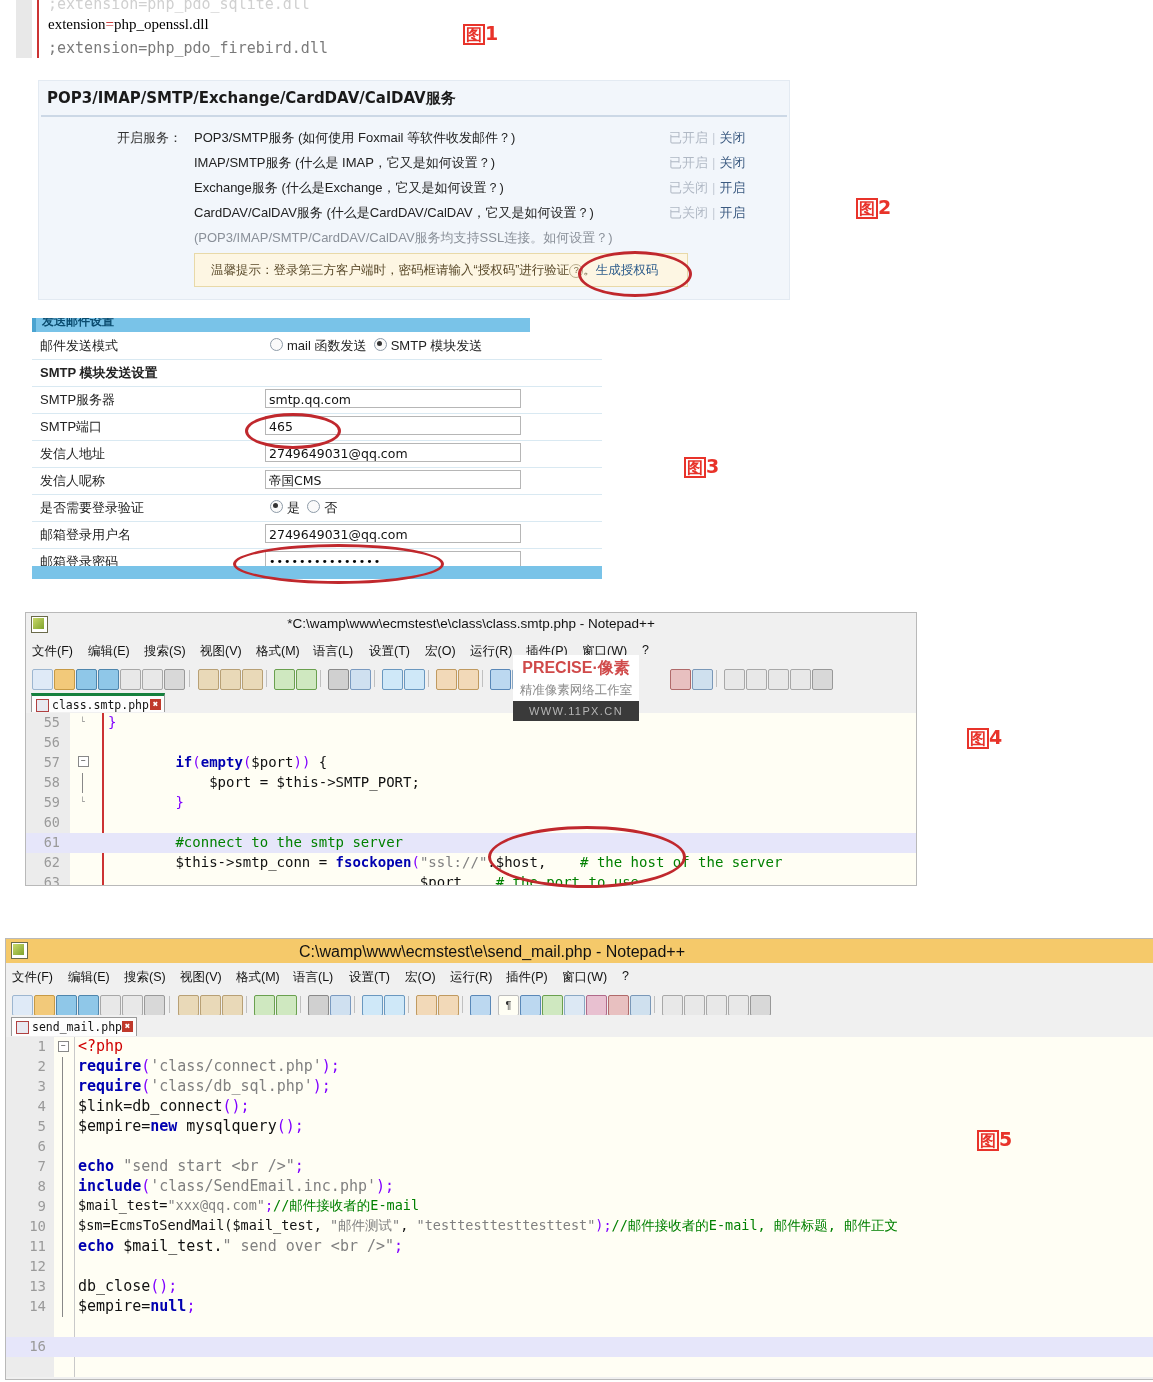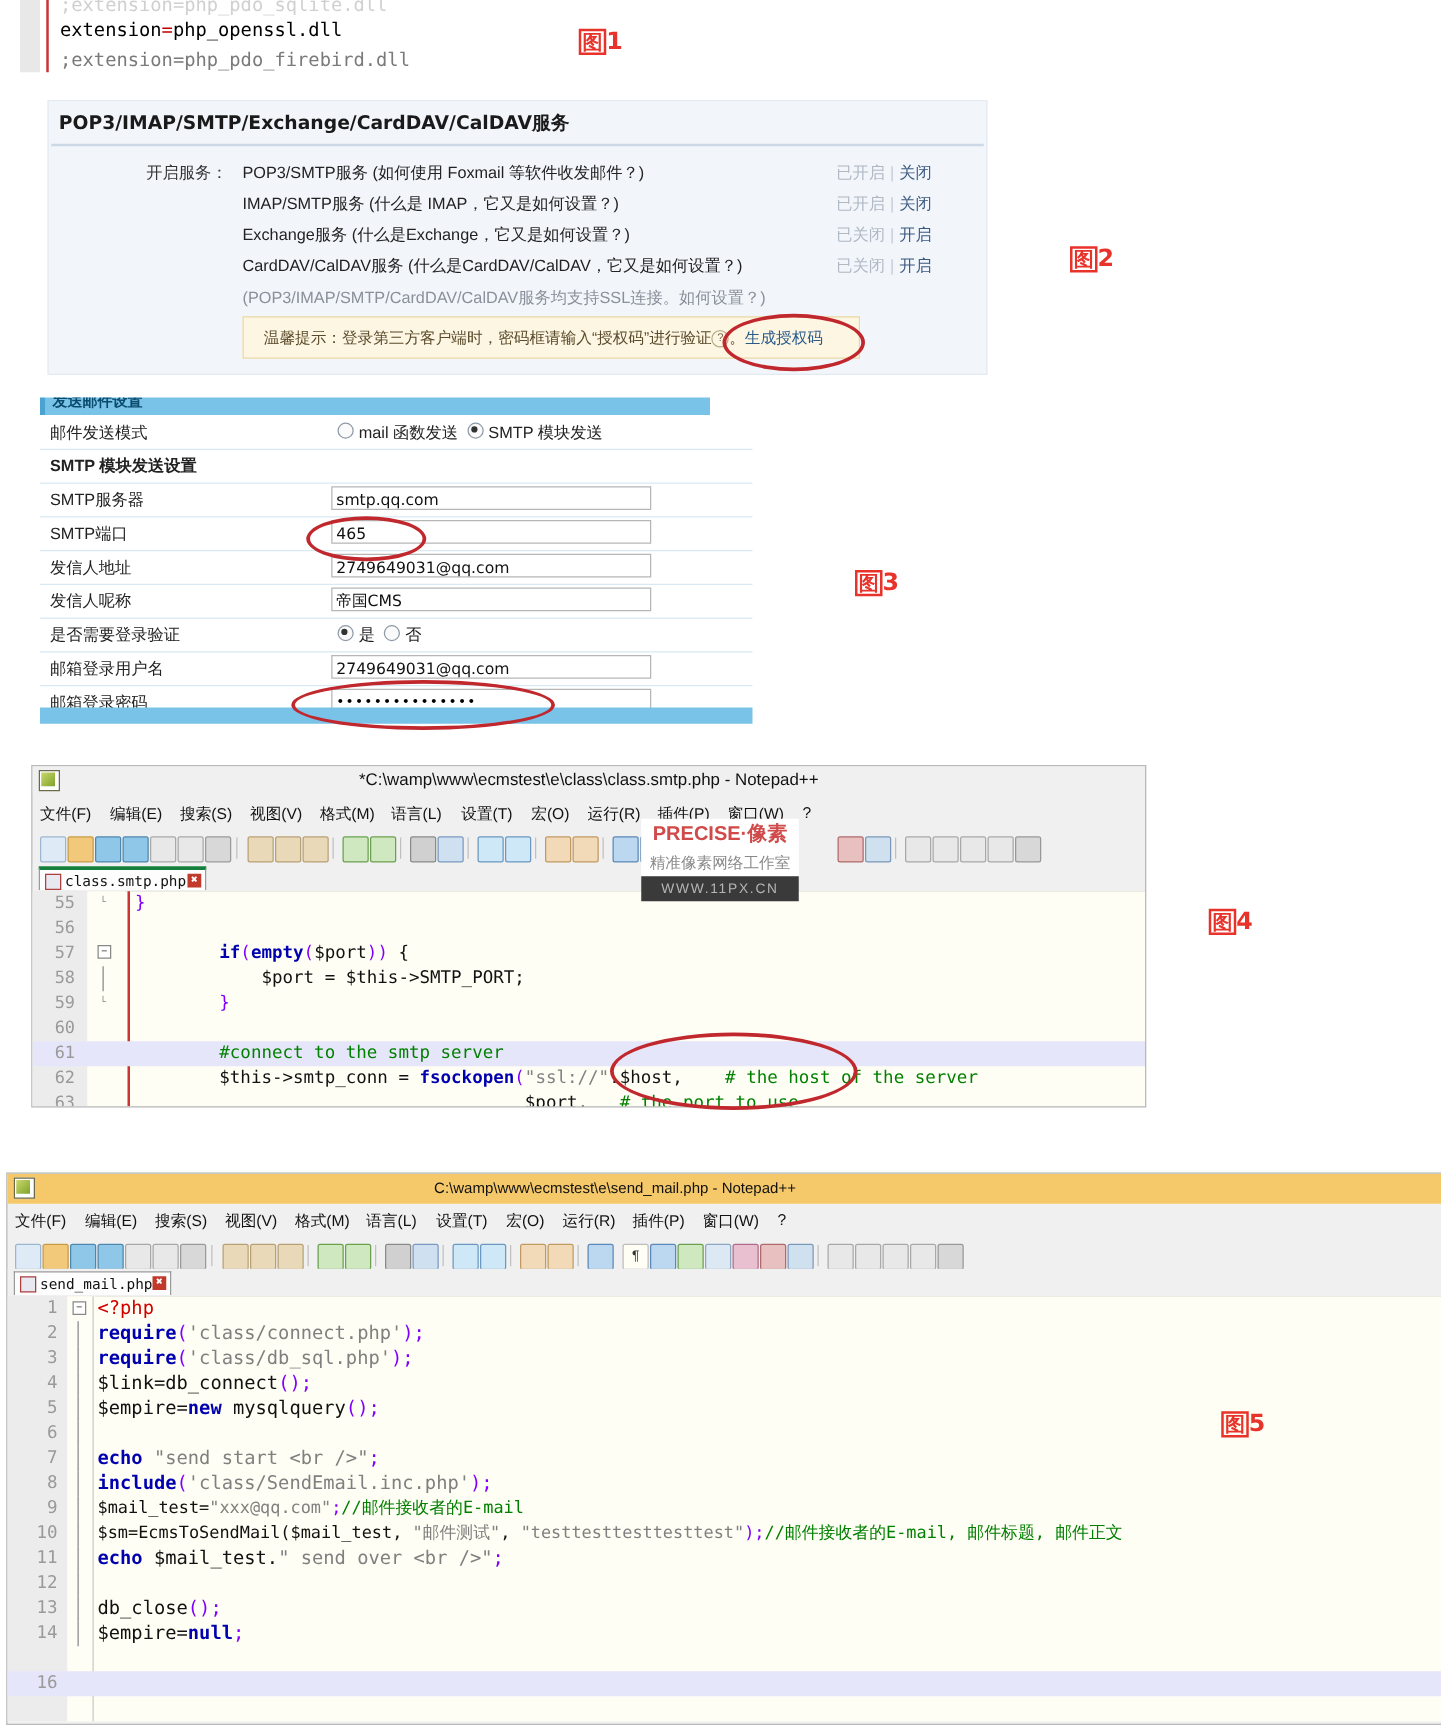--- a/index.html
+++ b/index.html
@@ -7,21 +7,21 @@
   .fig-label{position:absolute;color:#e8332a;font-size:19px;font-weight:600;font-family:"DejaVu Sans","Liberation Sans",sans-serif;letter-spacing:0px;white-space:nowrap;}
   .fig-label .boxed{border:2px solid #e8332a;padding:0px 1px;display:inline-block;line-height:17px;font-size:16px;}
 
   
   #php-ini{position:absolute;left:0px;top:0px;width:410px;height:58px;background:#ffffff;overflow:hidden;
            font-family:"DejaVu Sans Mono","Liberation Mono",monospace;font-size:15px;line-height:20px;}
   #php-ini .gutter{position:absolute;left:16px;top:0;width:16px;height:58px;background:#e8e8e8;}
   #php-ini .redbar{position:absolute;left:37px;top:0;width:2px;height:58px;background:#c33;}
   #php-ini .ln{position:absolute;left:48px;white-space:pre;}
   #php-ini .l0{top:-6px;color:#d0d0d0;}
-  #php-ini .l1{top:14px;color:#000;}
+  #php-ini .l1{top:14px;color:#000;font-family:Liberation Serif, serif;}
   #php-ini .l2{top:38px;color:#7a7a7a;}
   #php-ini .eqred{color:#b00;}
 
   
   #qq-panel{position:absolute;left:38px;top:80px;width:750px;height:218px;background:#f2f6fb;border:1px solid #e3eaf2;}
   #qq-panel .qq-title{position:absolute;left:8px;top:8px;font-size:15px;font-weight:bold;color:#1a1a1a;
         font-family:"DejaVu Sans","Liberation Sans",sans-serif;}
   #qq-panel .qq-rule{position:absolute;left:2px;top:34px;width:746px;height:2px;background:#ccd8e6;}
   #qq-panel .qq-fieldlabel{position:absolute;left:78px;top:48px;font-size:13px;color:#333;}
   #qq-panel .svc-row{position:absolute;left:155px;font-size:13px;color:#222;white-space:nowrap;}
@@ -31,21 +31,21 @@
   #qq-panel .state .act{color:#3b5a80;}
   #qq-panel .ssl-note{position:absolute;left:155px;top:148px;font-size:13px;color:#8a9099;}
   #qq-panel .tipbox{position:absolute;left:155px;top:172px;width:492px;height:32px;background:#fdf6e3;border:1px solid #e8d9a8;}
   #qq-panel .tipbox .tiptext{position:absolute;left:16px;top:8px;font-size:12.5px;color:#5a4a2a;white-space:nowrap;}
   #qq-panel .tipbox .qmark{display:inline-block;border:1px solid #b9ad8c;border-radius:50%;width:12px;height:12px;
         line-height:11px;text-align:center;font-size:9px;color:#7a6a45;vertical-align:middle;}
   #qq-panel .tipbox .genlink{color:#2a5a8a;}
 
   
   #smtp-form{position:absolute;left:32px;top:318px;width:570px;height:262px;background:#ffffff;}
-  #smtp-form .hdr-strip{position:absolute;left:0;top:0;width:536px;height:14px;background:#79c3e8;overflow:hidden;}
+  #smtp-form .hdr-strip{position:absolute;left:0;top:0;width:498px;height:14px;background:#79c3e8;overflow:hidden;}
   #smtp-form .hdr-strip .htxt{position:absolute;left:10px;top:-5px;font-size:12px;color:#0a4b6e;font-weight:bold;}
   #smtp-form .hdr-strip .hbar{position:absolute;left:0;top:0;width:4px;height:14px;background:#4aa3d0;}
   #smtp-form .frow{position:absolute;left:0;width:570px;height:27px;border-bottom:1px solid #d9e9f2;}
   #smtp-form .flab{position:absolute;left:8px;top:5px;font-size:13px;color:#222;}
   #smtp-form .flab.bold{font-weight:bold;}
   #smtp-form .fin{position:absolute;left:233px;top:3px;width:256px;height:19px;border:1px solid #b6b6b6;background:#fff;
         font-size:12.5px;color:#111;padding-left:3px;line-height:19px;font-family:"DejaVu Sans","Liberation Sans",sans-serif;box-sizing:border-box;}
   #smtp-form .fin.pw{letter-spacing:1px;font-size:11px;color:#000;}
   #smtp-form .radiogrp{position:absolute;left:238px;top:5px;font-size:13px;color:#222;white-space:nowrap;}
   #smtp-form .rad{display:inline-block;width:11px;height:11px;border-radius:50%;border:1px solid #8e9ba8;
@@ -90,21 +90,21 @@
   #watermark .wm1{position:absolute;left:0;top:0;width:126px;height:26px;background:#ffffff;color:#d04a4a;
         font-size:16px;font-weight:bold;line-height:26px;text-align:center;font-family:"Liberation Sans",sans-serif;letter-spacing:0px;}
   #watermark .wm2{position:absolute;left:0;top:24px;width:126px;height:22px;background:#ffffff;color:#8a8a8a;
         font-size:12.5px;line-height:22px;text-align:center;font-family:"DejaVu Sans",sans-serif;}
   #watermark .wm3{position:absolute;left:0;top:46px;width:126px;height:20px;background:#3a3a3a;color:#b5b5b5;
         font-size:11px;line-height:20px;text-align:center;letter-spacing:1.4px;font-family:"Liberation Sans",sans-serif;}
 
   
   #npp2{position:absolute;left:5px;top:938px;width:1148px;height:440px;background:#f0f0f0;border:1px solid #b9b9b9;overflow:hidden;}
   #npp2 .titlebar{position:absolute;left:0;top:0;width:1148px;height:24px;background:#f5c96a;}
-  #npp2 .titlebar .tt{position:absolute;left:0;top:4px;width:972px;text-align:center;font-size:12px;color:#111;}
+  #npp2 .titlebar .tt{position:absolute;left:0;top:4px;width:972px;text-align:center;font-size:16px;color:#111;}
   #npp2 .menubar{top:30px;}
   #npp2 .toolbar{top:54px;}
   #npp2 .tabstrip{position:absolute;left:0;top:76px;width:1148px;height:22px;background:#f0f0f0;border-bottom:1px solid #9a9a9a;}
   #npp2 .tab{width:126px;}
   #npp2 .editor{position:absolute;left:0;top:98px;width:1148px;height:340px;background:#fffef4;
         font-family:"DejaVu Sans Mono","Liberation Mono",monospace;font-size:15px;}
   #npp2 .lnbar{position:absolute;left:0;top:0;width:48px;height:340px;background:#ececec;}
   #npp2 .foldbar{position:absolute;left:48px;top:0;width:22px;height:340px;background:#fffef4;}
   #npp2 .crow{position:absolute;left:0;width:1148px;height:20px;}
   #npp2 .crow.hl{background:#e6e6fa;}

